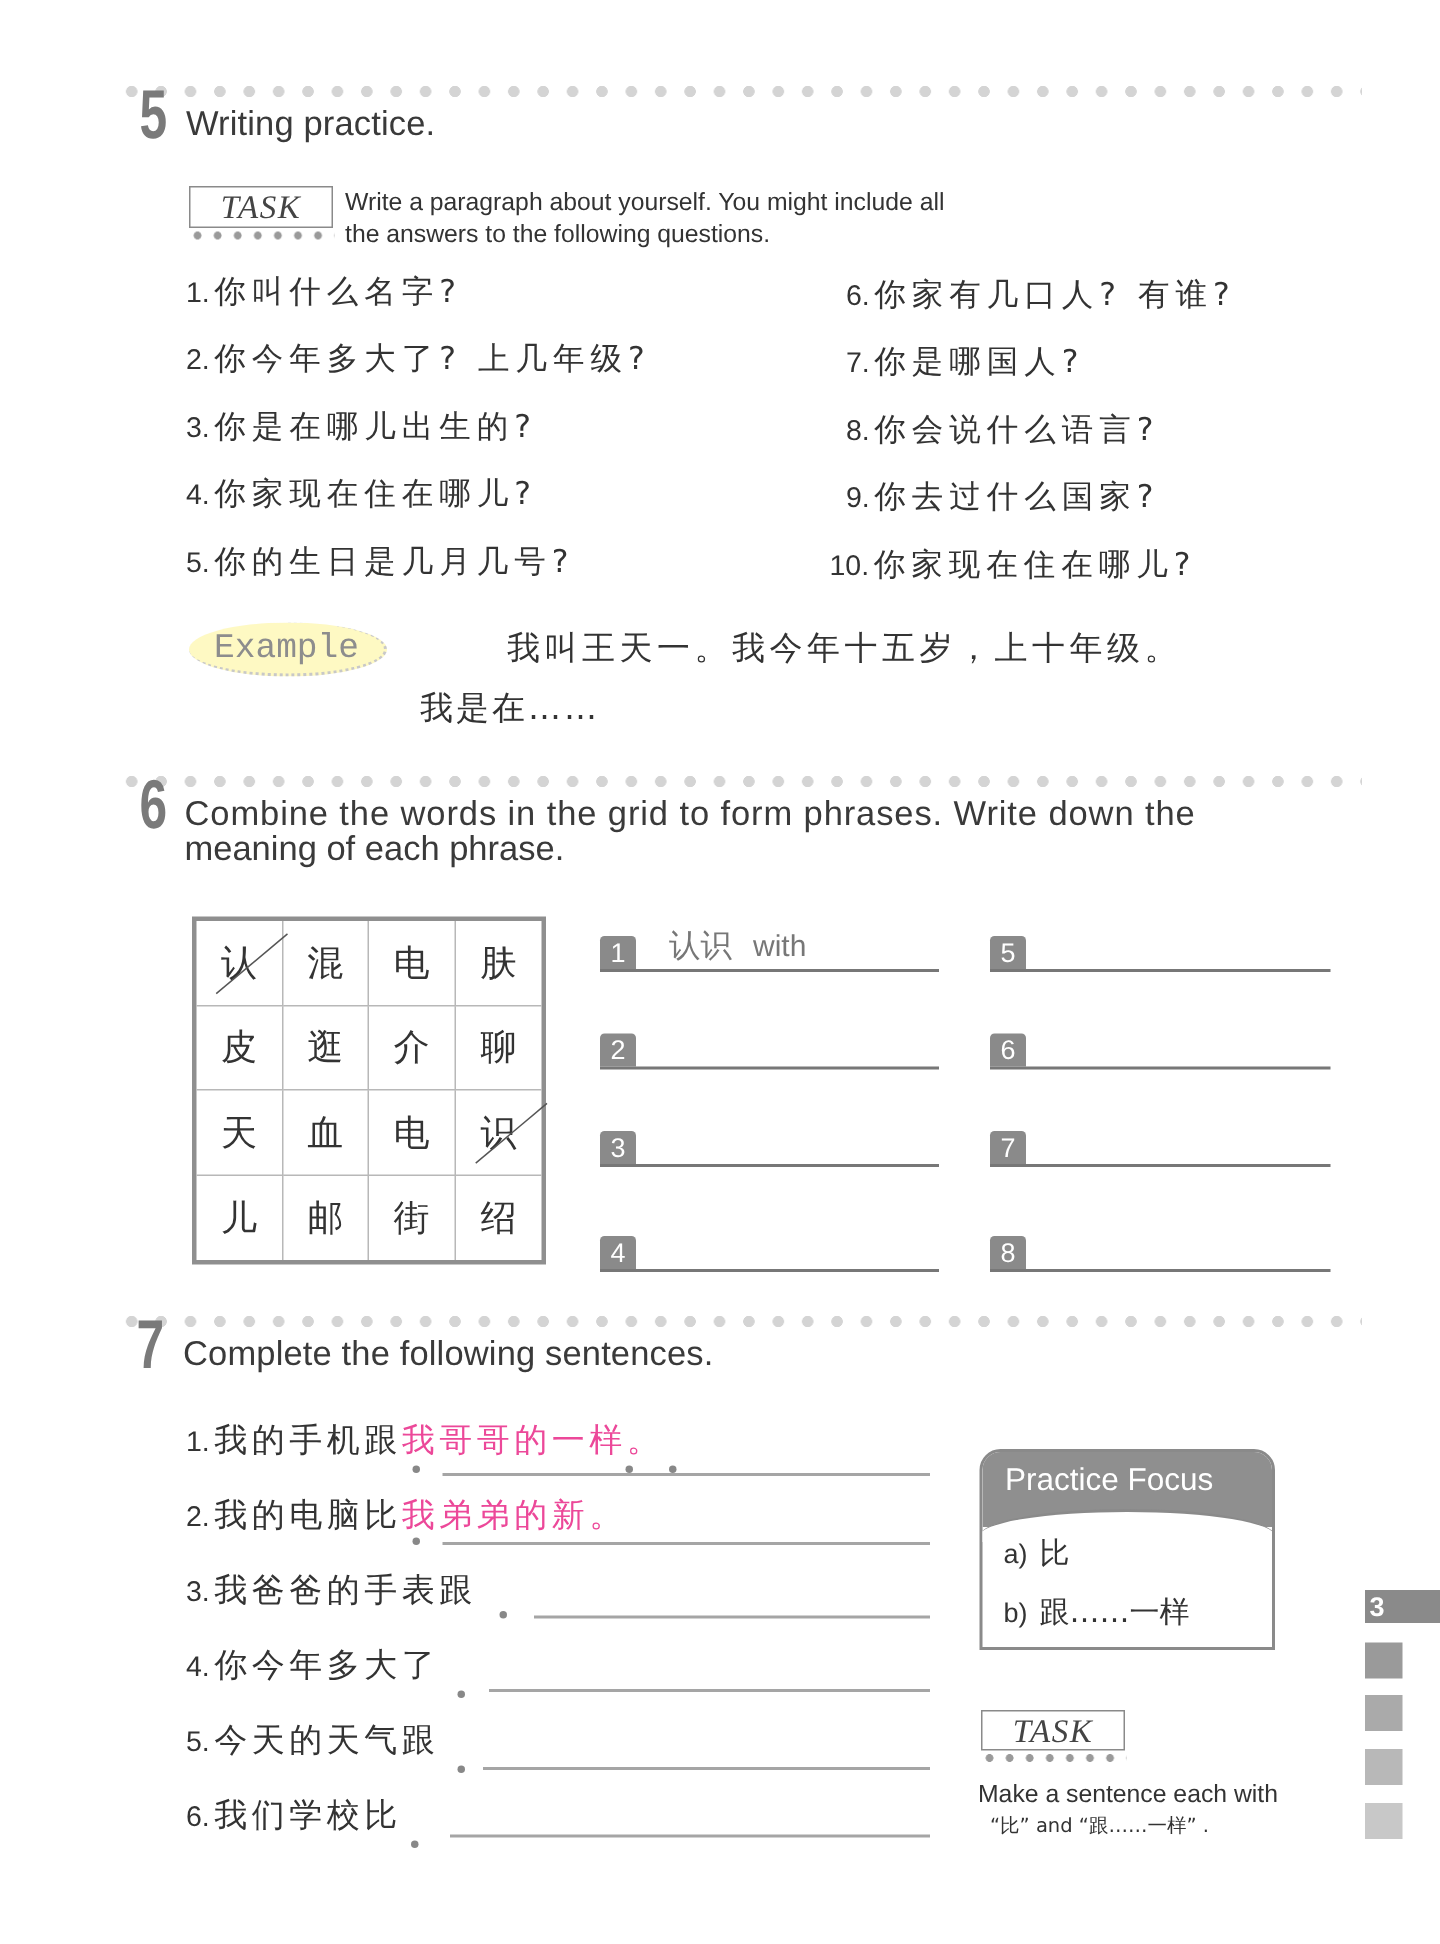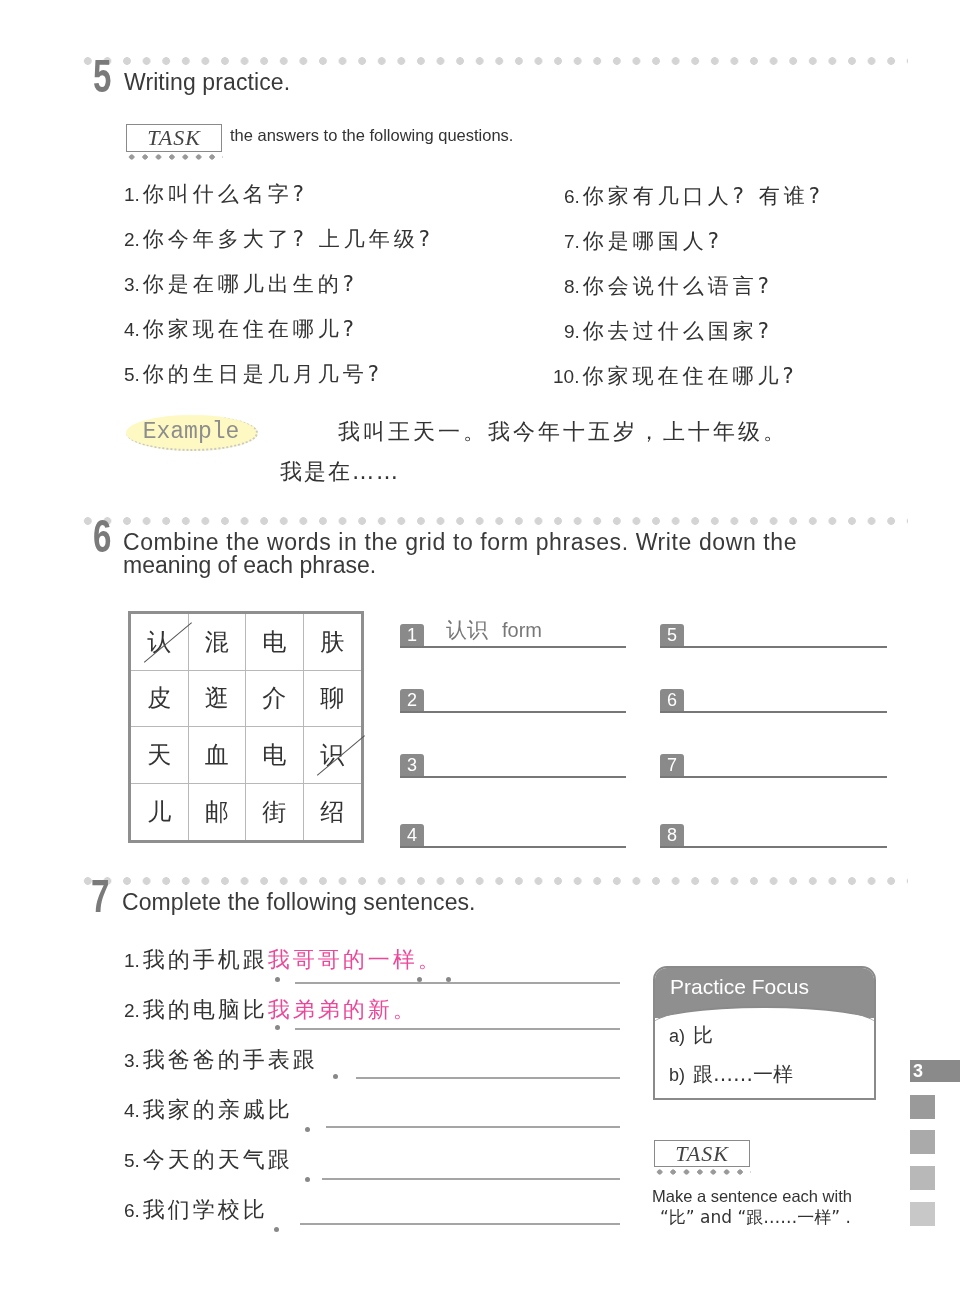--- a/index.html
+++ b/index.html
@@ -73,21 +73,21 @@
 
     
     .sent { position: absolute; font-size: 22px; color: #333; white-space: nowrap; letter-spacing: 3px; }
     .sent .n { font-family: "Liberation Sans", sans-serif; font-size: 19px; letter-spacing: 0; margin-right: 3px; }
     .sent .fill { color: #ec4899; }
     .uline { position: absolute; height: 1.5px; background: #a5a5a5; }
     .mark { position: absolute; width: 5px; height: 5px; border-radius: 50%; background: #888; }
 
     
     .pf {
-      position: absolute; left: 653px; top: 966px; width: 223px; height: 134px;
+      position: absolute; left: 653px; top: 966px; width: 197px; height: 134px;
       border: 2px solid #8a8a8a; border-radius: 14px 14px 0 0; background: #fff; overflow: hidden;
     }
     .pf .head {
       height: 50px; background: #8f8f8f; color: #fff; font-size: 21px;
       padding-left: 15px; padding-top: 7px; position: relative;
     }
     .pf .head::after {
       content: ""; position: absolute; left: -2px; right: -2px; bottom: -10px; height: 20px;
       background: #fff; border-top: 2px solid #8a8a8a; border-radius: 50% 50% 0 0 / 18px 18px 0 0;
     }
@@ -106,20 +106,21 @@
 </head>
 <body>
 
 <div class="dots" style="left:78px; top:56px; width:830px;"></div>
 <div class="sec-num" style="left:93px; top:53px;">5</div>
 <div class="sec-title" style="left:124px; top:71px;">Writing practice.</div>
 
 <div class="task-badge" style="left:126px; top:124px; width:96px; height:28px; font-size:22px; line-height:26px;">TASK</div>
 <div class="task-dots" style="left:125px; top:153px; width:98px;"></div>
 <div class="task-text" style="left:230px; top:125px;">
+  <div>Write a paragraph about yourself. You might include all</div>
   <div>the answers to the following questions.</div>
 </div>
 
 <div class="q cjk" style="left:124px; top:180px;"><span class="n">1.</span><span>你叫什么名字?</span></div>
 <div class="q cjk" style="left:124px; top:225px;"><span class="n">2.</span><span>你今年多大了? 上几年级?</span></div>
 <div class="q cjk" style="left:124px; top:270px;"><span class="n">3.</span><span>你是在哪儿出生的?</span></div>
 <div class="q cjk" style="left:124px; top:315px;"><span class="n">4.</span><span>你家现在住在哪儿?</span></div>
 <div class="q cjk" style="left:124px; top:360px;"><span class="n">5.</span><span>你的生日是几月几号?</span></div>
 
 <div class="q cjk" style="left:564px; top:182px;"><span class="n">6.</span><span>你家有几口人? 有谁?</span></div>
@@ -153,21 +154,21 @@
   <div class="cell">电</div>
   <div class="cell struck">识</div>
   <div class="cell">儿</div>
   <div class="cell">邮</div>
   <div class="cell">街</div>
   <div class="cell">绍</div>
 </div>
 
 <div class="ans" style="left:400px; top:618px; width:226px;">
   <div class="badge">1</div>
-  <div class="val cjk"><span>认识</span><span class="en">form</span></div>
+  <div class="val cjk"><span>认识</span><span class="en">with</span></div>
   <div class="line"></div>
 </div>
 <div class="ans" style="left:400px; top:683px; width:226px;">
   <div class="badge">2</div>
   <div class="line"></div>
 </div>
 <div class="ans" style="left:400px; top:748px; width:226px;">
   <div class="badge">3</div>
   <div class="line"></div>
 </div>
@@ -204,21 +205,21 @@
 <div class="mark" style="left:446px; top:977px;"></div>
 
 <div class="sent cjk" style="left:124px; top:995px;"><span class="n">2.</span><span>我的电脑比</span><span class="fill">我弟弟的新。</span></div>
 <div class="uline" style="left:295px; top:1028px; width:325px;"></div>
 <div class="mark" style="left:275px; top:1025px;"></div>
 
 <div class="sent cjk" style="left:124px; top:1045px;"><span class="n">3.</span><span>我爸爸的手表跟</span></div>
 <div class="uline" style="left:356px; top:1077px; width:264px;"></div>
 <div class="mark" style="left:333px; top:1074px;"></div>
 
-<div class="sent cjk" style="left:124px; top:1095px;"><span class="n">4.</span><span>我家的亲戚比</span></div>
+<div class="sent cjk" style="left:124px; top:1095px;"><span class="n">4.</span><span>你今年多大了</span></div>
 <div class="uline" style="left:326px; top:1126px; width:294px;"></div>
 <div class="mark" style="left:305px; top:1127px;"></div>
 
 <div class="sent cjk" style="left:124px; top:1145px;"><span class="n">5.</span><span>今天的天气跟</span></div>
 <div class="uline" style="left:322px; top:1178px; width:298px;"></div>
 <div class="mark" style="left:305px; top:1177px;"></div>
 
 <div class="sent cjk" style="left:124px; top:1195px;"><span class="n">6.</span><span>我们学校比</span></div>
 <div class="uline" style="left:300px; top:1223px; width:320px;"></div>
 <div class="mark" style="left:274px; top:1227px;"></div>
@@ -226,20 +227,20 @@
 <div class="pf">
   <div class="head">Practice Focus</div>
   <div class="item" style="top:54px;"><span>a)</span><span class="cjk">比</span></div>
   <div class="item" style="top:93px;"><span>b)</span><span class="cjk">跟……一样</span></div>
 </div>
 
 <div class="task-badge" style="left:654px; top:1140px; width:96px; height:27px; font-size:22px; line-height:25px;">TASK</div>
 <div class="task-dots" style="left:653px; top:1168px; width:98px;"></div>
 <div class="task2-text" style="left:652px; top:1186px;">
   <div>Make a sentence each with</div>
-  <div class="cjk" style="font-size:17px; padding-left:8px;">“比” and “跟……一样” .</div>
+  <div class="cjk" style="font-size:13px; padding-left:8px;">“比” and “跟……一样” .</div>
 </div>
 
 <div class="thumb-num">3</div>
 <div class="thumb" style="top:1095px; background:#9a9a9a;"></div>
 <div class="thumb" style="top:1130px; background:#aaaaaa;"></div>
 <div class="thumb" style="top:1166px; background:#b8b8b8;"></div>
 <div class="thumb" style="top:1202px; background:#c8c8c8;"></div>
 
 </body></html>

